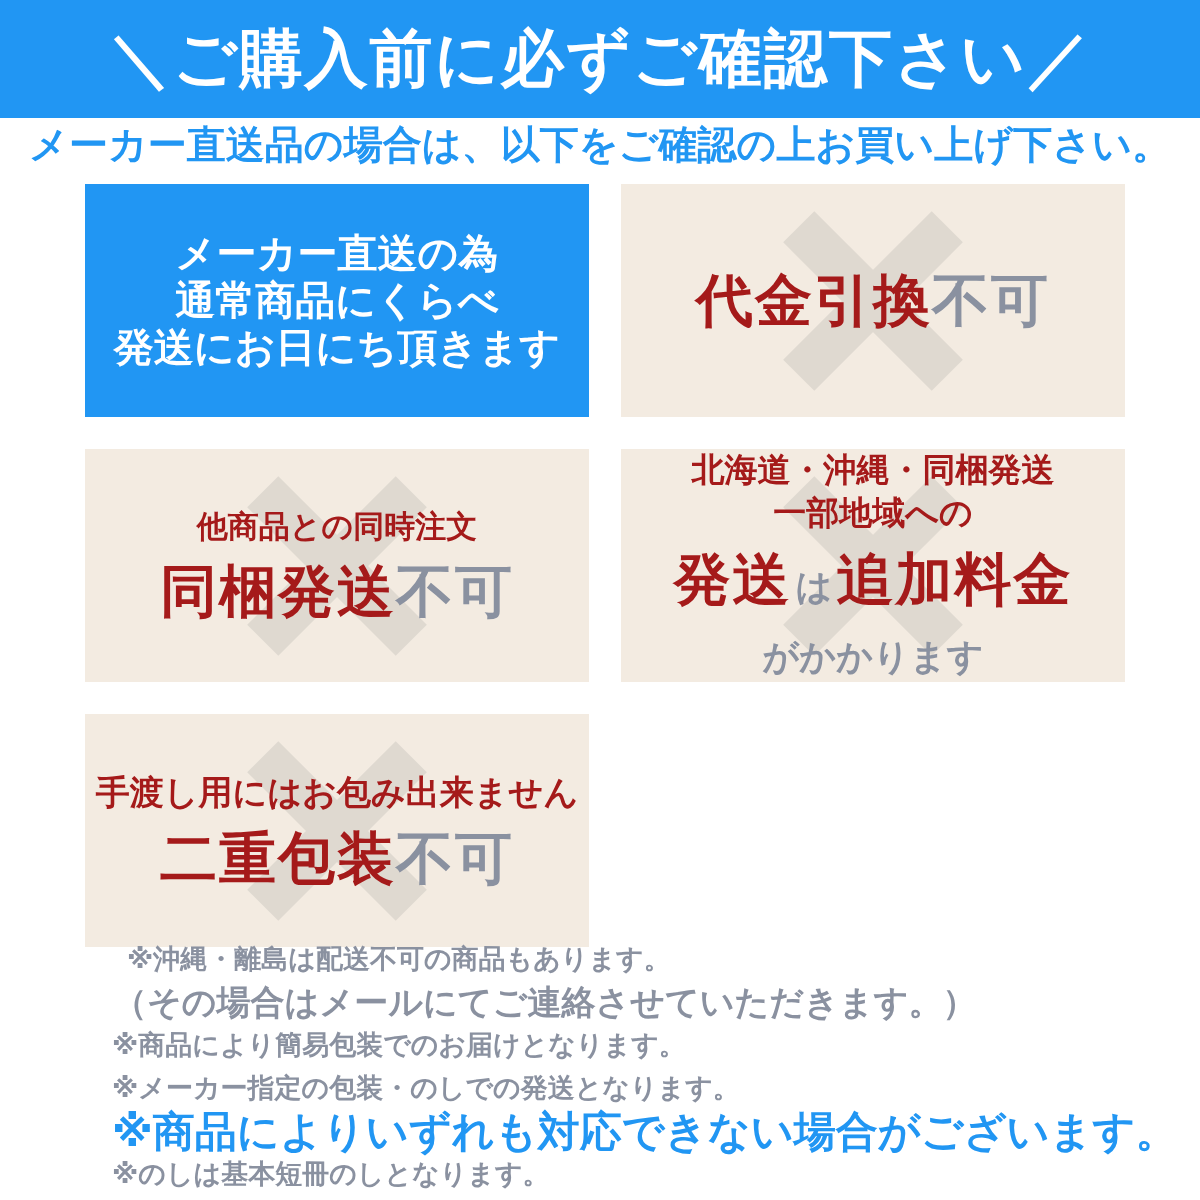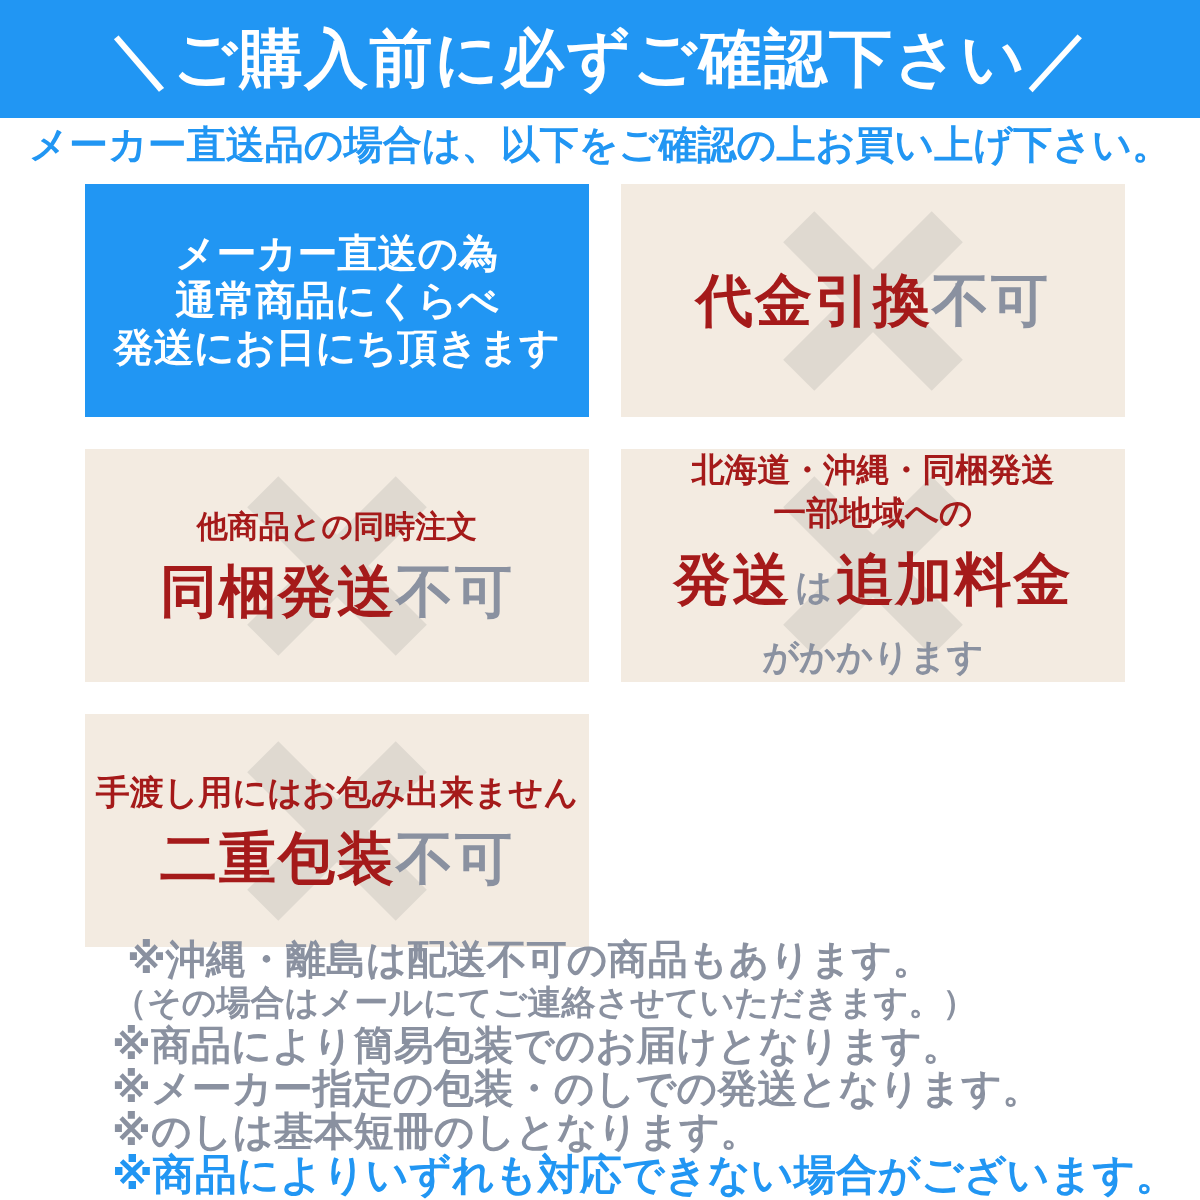--- a/index.html
+++ b/index.html
@@ -68,21 +68,21 @@
   .gray{color:var(--gray);}
   .subnote{font-size:31px;font-weight:600;color:var(--red);white-space:nowrap;line-height:1.3;}
   .subnote--md{font-size:33px;}
   .subnote--lg{font-size:34px;}
   .cell .mt{margin-top:12px;}
   .bigline .particle{font-size:36px;font-weight:600;color:var(--gray);letter-spacing:0;padding:0 4px;}
   .tail{font-size:36px;font-weight:600;color:var(--gray);margin-top:21px;white-space:nowrap;}
 
   
   .notes{position:absolute;top:938px;left:0;width:1200px;color:var(--gray);}
-  .note{font-size:40px;font-weight:600;line-height:43px;padding-left:112px;white-space:nowrap;}
+  .note{font-size:27px;font-weight:600;line-height:43px;padding-left:112px;white-space:nowrap;}
   .note--first{padding-left:127px;}
   .note--paren{font-size:34px;padding-left:113px;}
   .note--blue{color:var(--blue);font-size:42px;}
 </style>
 </head>
 <body>
 
 <div class="canvas">
 
   <div class="header">
@@ -137,17 +137,17 @@
       </div>
     </div>
 
   </div>
 
   <div class="notes">
     <div class="note note--first">※沖縄・離島は配送不可の商品もあります。</div>
     <div class="note note--paren">（その場合はメールにてご連絡させていただきます。）</div>
     <div class="note">※商品により簡易包装でのお届けとなります。</div>
     <div class="note">※メーカー指定の包装・のしでの発送となります。</div>
+    <div class="note note--blue">※商品によりいずれも対応できない場合がございます。</div>
     <div class="note">※のしは基本短冊のしとなります。</div>
-    <div class="note note--blue">※商品によりいずれも対応できない場合がございます。</div>
   </div>
 
 </div>
 
 </body></html>

